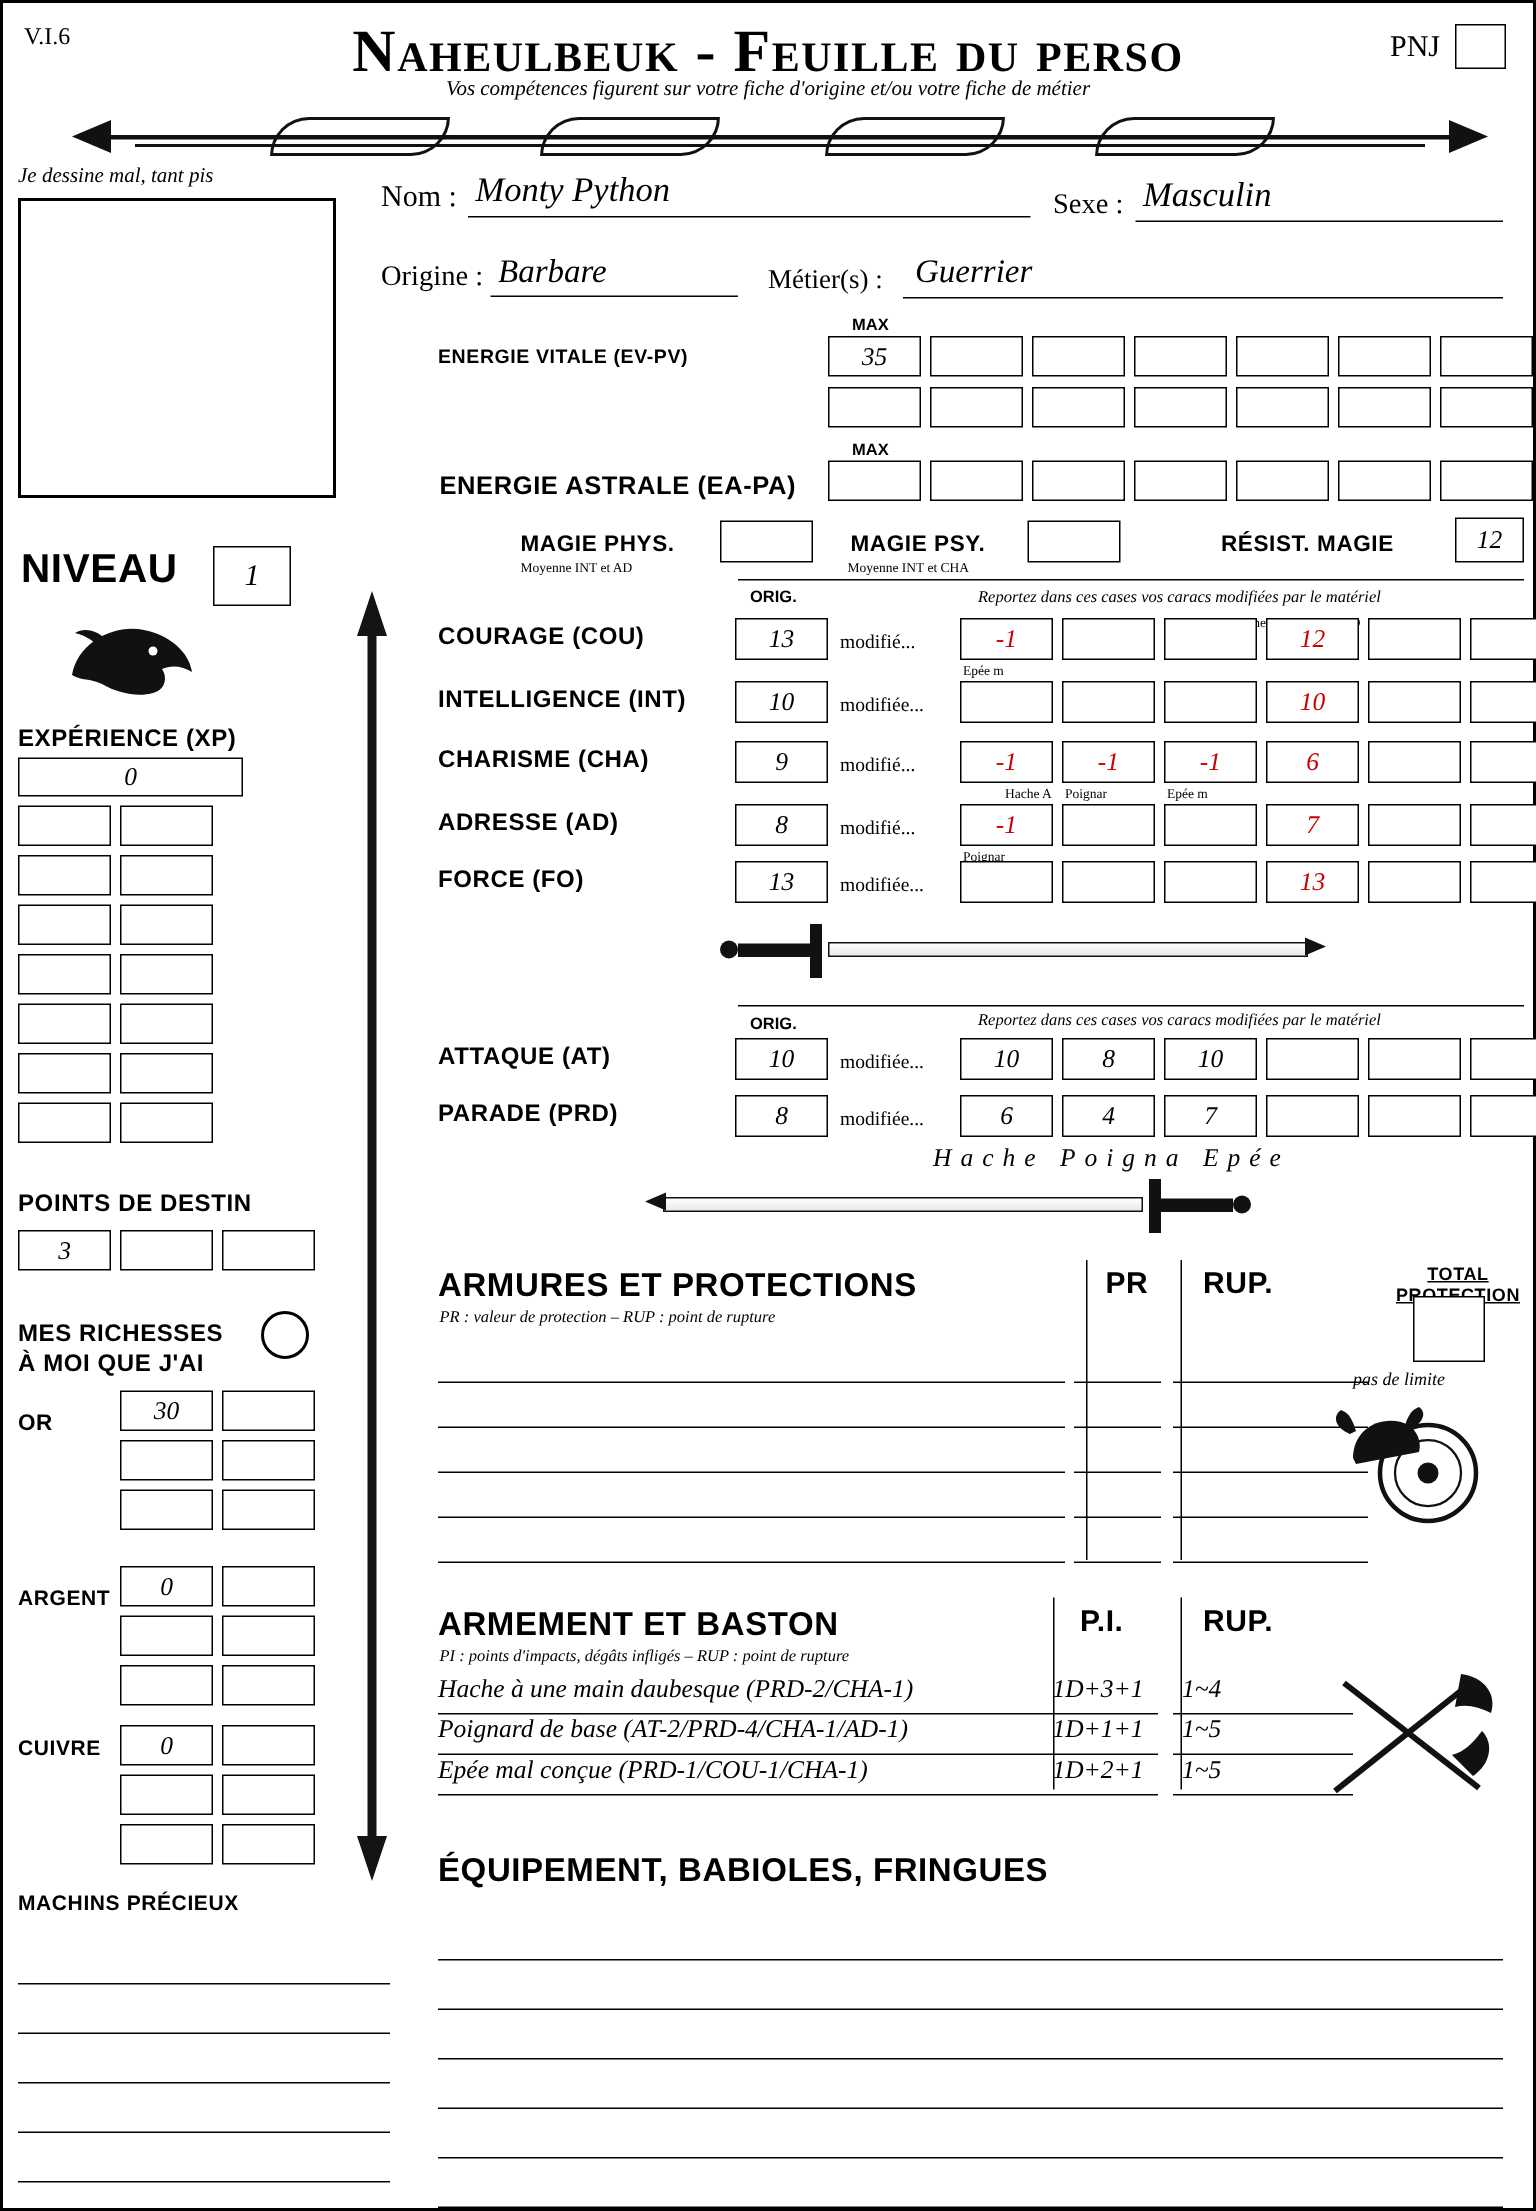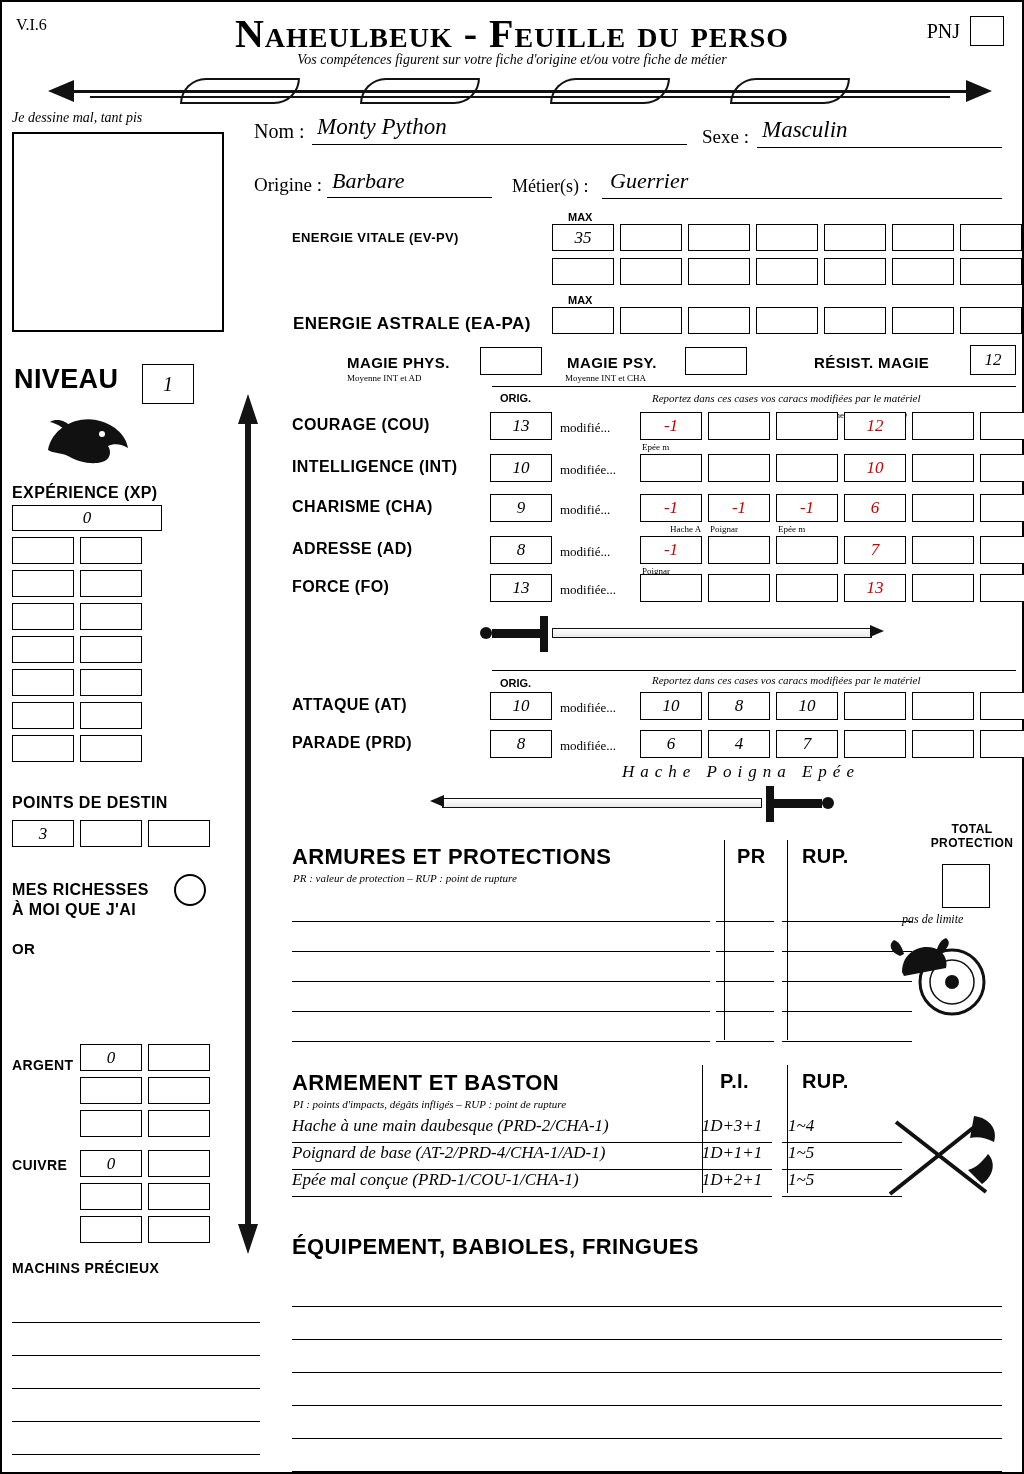--- a/index.html
+++ b/index.html
@@ -190,21 +190,21 @@
   #arm-pr { left: 735px; top: 843px; font-size: 20px; }
   #arm-rup { left: 800px; top: 843px; font-size: 20px; }
   #arm-vline1 { position:absolute; left: 722px; top: 838px; width: 0; height: 200px; border-left: 1.5px solid #000; }
   #arm-vline2 { position:absolute; left: 785px; top: 838px; width: 0; height: 200px; border-left: 1.5px solid #000; }
   .armlines { position:absolute; left: 290px; top: 890px; }
   .armlines .r { display:flex; }
   .armlines .r > div { border-bottom: 1.5px solid #000; height: 30px; }
   .armlines .c1 { width: 418px; }
   .armlines .c2 { width: 58px; margin-left: 6px;}
   .armlines .c3 { width: 130px; margin-left: 8px;}
-  #tot-prot-lbl { left: 920px; top: 820px; width: 100px; text-align:center; font-size: 12px; line-height:14px; }
+  #tot-prot-lbl { left: 920px; top: 840px; width: 100px; text-align:center; font-size: 12px; line-height:14px;text-decoration:underline; }
   #tot-prot-box { left: 940px; top: 862px; width: 48px; height: 44px; }
   #paslimite { left: 900px; top: 910px; font-size: 12px; }
   #shield { left: 880px; top: 930px; width: 120px; height: 90px; }
 
   
   #arme-title { left: 290px; top: 1068px; font-size: 22px; }
   #arme-sub { left: 291px; top: 1096px; }
   #arme-pi { left: 718px; top: 1068px; font-size: 20px; }
   #arme-rup { left: 800px; top: 1068px; font-size: 20px; }
   #arme-vline1 { position:absolute; left: 700px; top: 1063px; width:0; height: 128px; border-left:1.5px solid #000; }
@@ -353,20 +353,34 @@
     <div class="bx"></div>
   </div>
 
   <div class="abs lbl" id="rich-lbl">
     <span>MES RICHESSES</span><br>
     <span>À MOI QUE J'AI</span>
   </div>
   <div class="abs" id="coin"></div>
 
   <div class="abs lbl" id="or-lbl">OR</div>
+  <div class="money" style="left:78px; top:925px;">
+    <div class="row">
+        <div class="bx hand">30</div>
+        <div class="bx"></div>
+      </div>
+    <div class="row">
+        <div class="bx"></div>
+        <div class="bx"></div>
+      </div>
+    <div class="row">
+        <div class="bx"></div>
+        <div class="bx"></div>
+      </div>
+  </div>
 
   <div class="abs lbl" id="argent-lbl">ARGENT</div>
   <div class="money" style="left:78px; top:1042px;">
     <div class="row">
         <div class="bx hand">0</div>
         <div class="bx"></div>
       </div>
     <div class="row">
         <div class="bx"></div>
         <div class="bx"></div>

